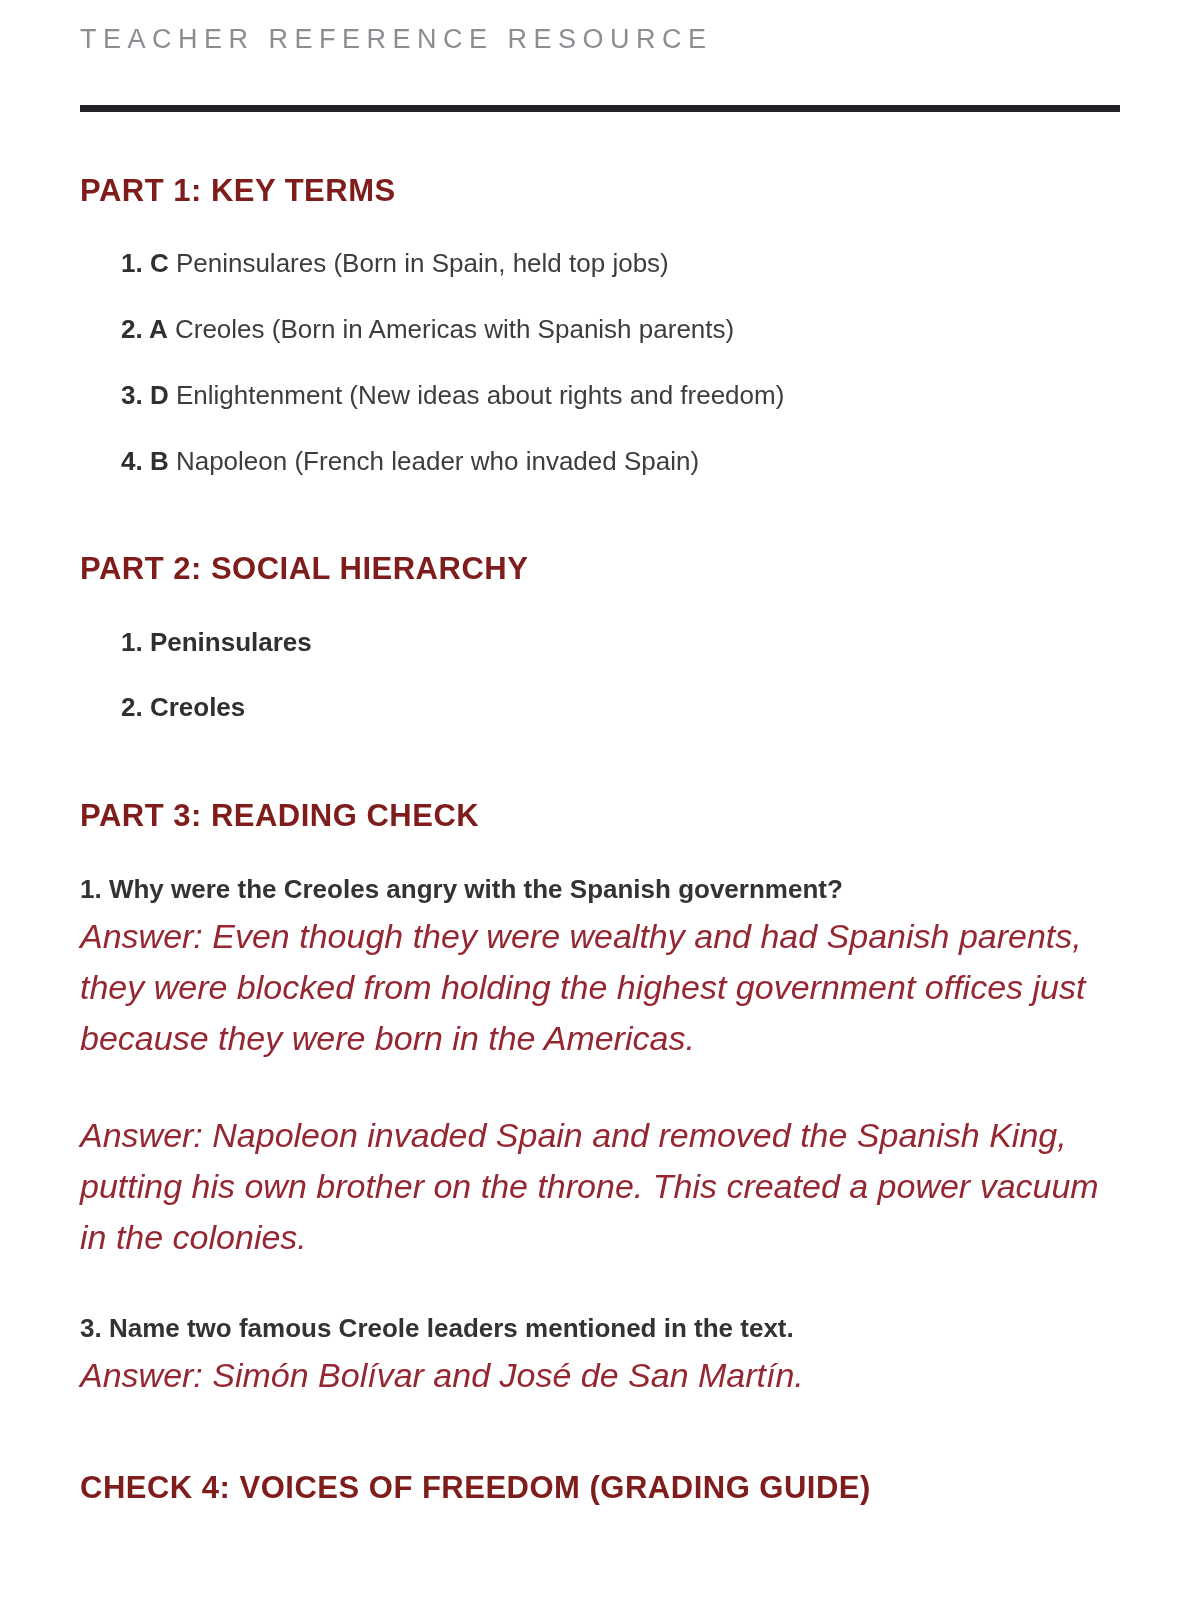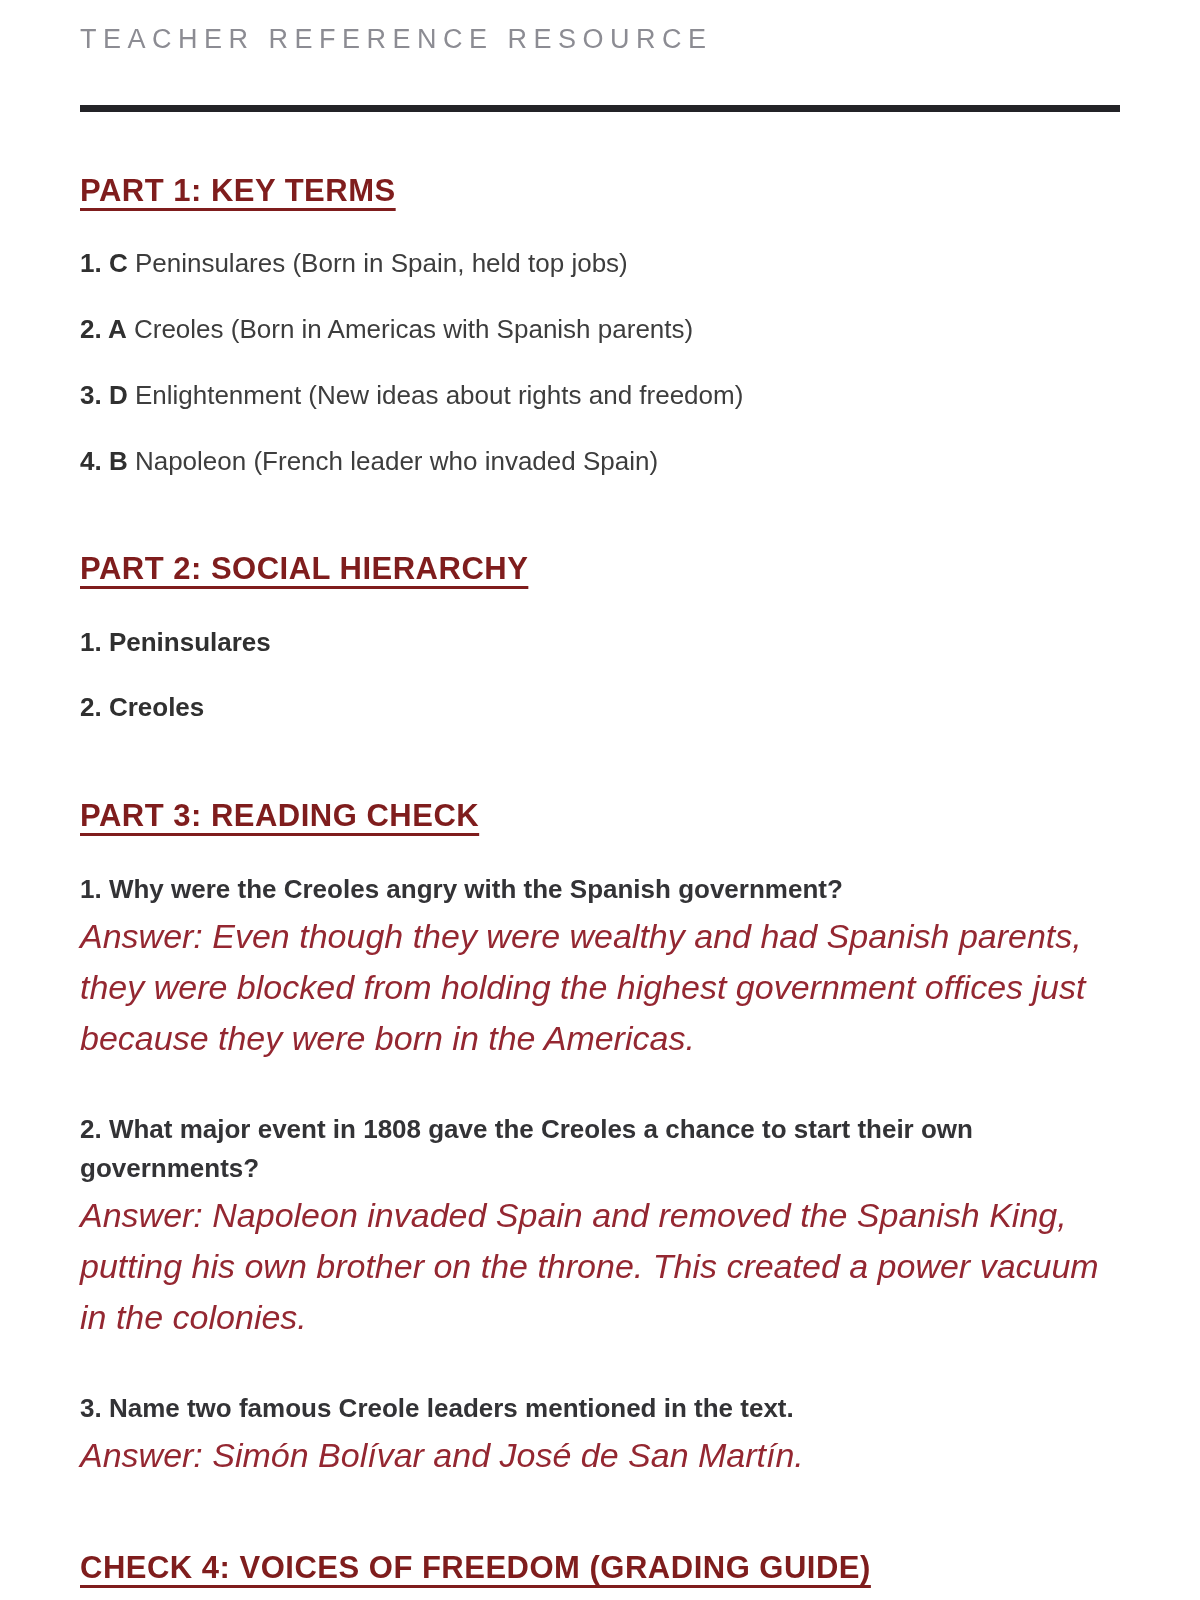--- a/index.html
+++ b/index.html
@@ -45,36 +45,36 @@
     background: #232327;
     border: none;
   }
 
   
   h2.sec-heading {
     font-size: 31px;
     font-weight: 800;
     letter-spacing: 0.5px;
     color: #7f1d1d;
-    text-decoration: underline;
     text-decoration-thickness: 3px;
     text-underline-offset: 7px;
     line-height: 1.2;
   }
 
   #sec-part1 h2.sec-heading { margin-top: 60px; }
   #sec-part2 h2.sec-heading { margin-top: 72px; }
   #sec-part3 h2.sec-heading { margin-top: 72px; }
   #sec-part4 h2.sec-heading { margin-top: 68px; }
 
   p.item {
     margin-top: 32px;
     font-size: 26px;
     line-height: 1.3;
     color: #3d3d3d;
+    margin-left: 41px;
   }
   p.item:first-of-type { margin-top: 38px; }
   p.item .prefix {
     font-weight: 700;
     color: #303030;
   }
 
   .qa { margin-top: 46px; max-width: 1040px; }
   .qa.first { margin-top: 36px; }
 
@@ -129,21 +129,20 @@
 
   <section id="sec-part3">
     <h2 class="sec-heading">PART 3: READING CHECK</h2>
 
     <div class="qa first">
       <p class="question">1. Why were the Creoles angry with the Spanish government?</p>
       <p class="answer">Answer: Even though they were wealthy and had Spanish parents, they were blocked from holding the highest government offices just because they were born in the Americas.</p>
     </div>
 
     <div class="qa">
-      <p class="question">2. What major event in 1808 gave the Creoles a chance to start their own governments?</p>
       <p class="answer">Answer: Napoleon invaded Spain and removed the Spanish King, putting his own brother on the throne. This created a power vacuum in the colonies.</p>
     </div>
 
     <div class="qa">
       <p class="question">3. Name two famous Creole leaders mentioned in the text.</p>
       <p class="answer">Answer: Simón Bolívar and José de San Martín.</p>
     </div>
   </section>
 
   <section id="sec-part4">

